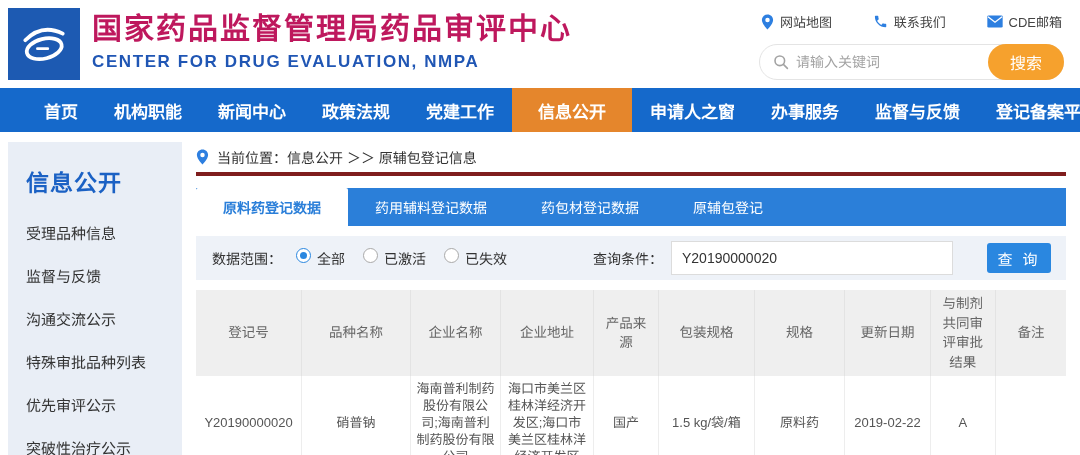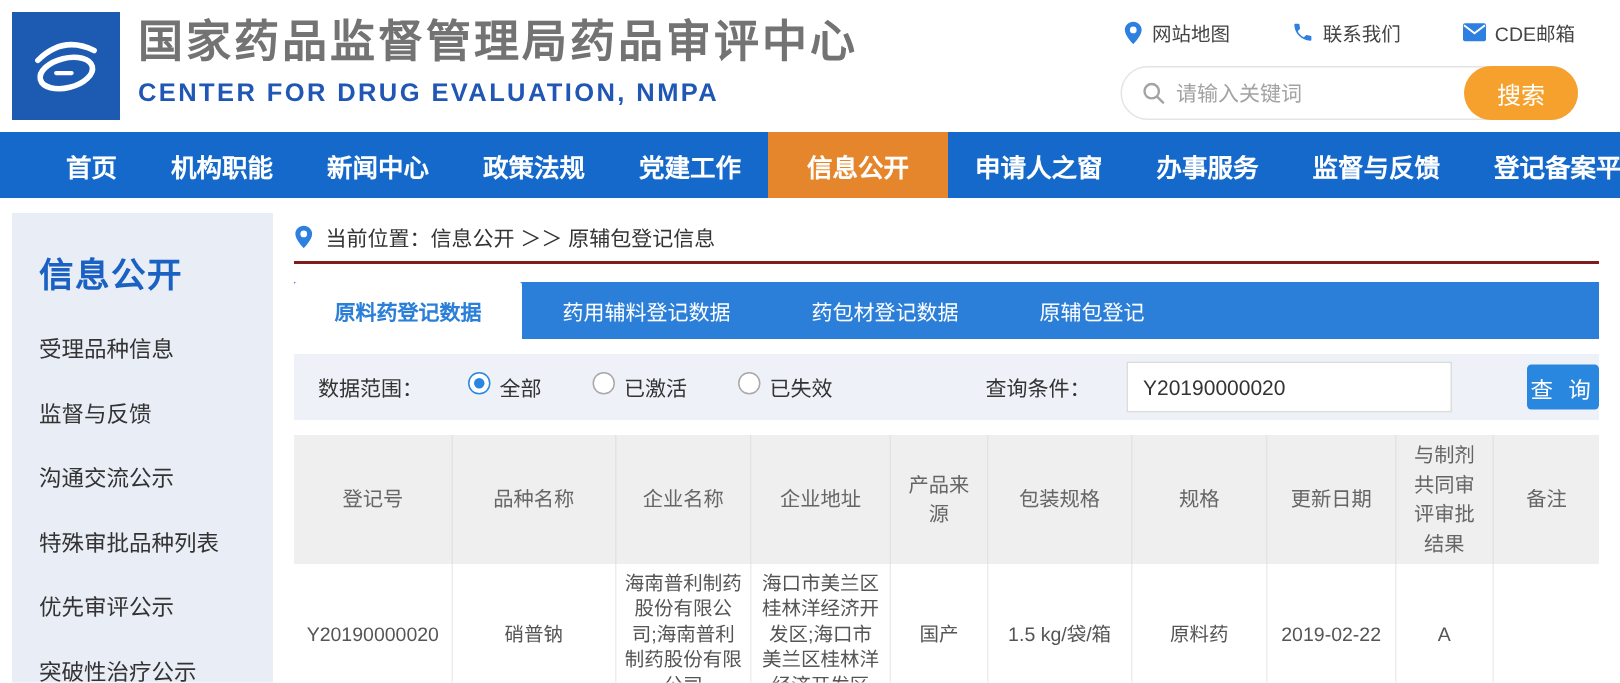--- a/index.html
+++ b/index.html
@@ -8,23 +8,23 @@
     --sidebar-title-blue:#1b61c4; --logo-blue:#1d5ab2; --link-icon-blue:#2d7fe0;
   }
   *{margin:0;padding:0;box-sizing:border-box;font-family:"Liberation Sans","DejaVu Sans",sans-serif;}
   html,body{width:1080px;height:455px;overflow:hidden;background:#fff;}
   .page{position:relative;width:1080px;height:455px;background:#fff;}
 
   
   .site-header{position:relative;height:88px;background:#fff;}
   .logo{position:absolute;left:8px;top:8px;width:72px;height:72px;background:var(--logo-blue);display:flex;align-items:center;justify-content:center;}
   .titles{position:absolute;left:92px;top:10px;}
-  .title-cn{font-size:30px;font-weight:700;color:#737373;letter-spacing:2px;line-height:38px;}
+  .title-cn{font-size:30px;font-weight:700;color:#be185d;letter-spacing:2px;line-height:38px;}
   .title-en{font-size:17px;font-weight:700;color:#2056b4;letter-spacing:1.6px;margin-top:4px;}
-  .header-right{position:absolute;right:28px;top:10px;width:305px;}
+  .header-right{position:absolute;right:16px;top:10px;width:305px;}
   .quick-links{display:flex;justify-content:space-between;align-items:center;margin:2px 2px 13px 2px;}
   .quick-link{display:flex;align-items:center;gap:6px;font-size:13px;color:#444;text-decoration:none;cursor:pointer;}
   .search-bar{position:relative;display:flex;align-items:center;height:36px;border:1px solid #e4e4e4;border-radius:18px;background:#fff;padding-left:13px;}
   .search-bar input{border:none;outline:none;flex:1;min-width:0;font-size:14px;color:#333;background:transparent;}
   .search-bar input::placeholder{color:#a3a3a3;}
   .search-btn{height:36px;width:76px;margin:-1px -1px -1px 6px;border:none;border-radius:18px;background:var(--search-orange);color:#fff;font-size:16px;cursor:pointer;}
   .mag{margin-right:7px;flex-shrink:0;}
 
   
   .main-nav{display:flex;justify-content:space-between;align-items:stretch;height:44px;background:var(--nav-blue);padding:0 26px;}
@@ -32,26 +32,26 @@
   .nav-item.active{background:var(--nav-active-orange);padding:0 26px;}
   .nav-sep{align-self:center;width:1px;height:16px;background:rgba(255,255,255,.45);}
 
   
   .content{display:flex;align-items:flex-start;padding:10px 14px 0 8px;height:323px;}
   .sidebar{width:174px;flex-shrink:0;background:var(--sidebar-bg);height:400px;padding:14px 0 0 18px;}
   .sidebar-title{font-size:23px;font-weight:700;color:var(--sidebar-title-blue);letter-spacing:1px;margin:8px 0 14px 0;}
   .side-item{display:block;font-size:15px;color:#333;text-decoration:none;cursor:pointer;padding:12px 0;line-height:19px;}
 
   .main-col{flex:1;margin-left:14px;min-width:0;}
-  .breadcrumb{display:flex;align-items:center;gap:8px;height:34px;font-size:14px;color:#333;border-bottom:2px solid #7f1d1d;}
+  .breadcrumb{display:flex;align-items:center;gap:8px;height:34px;font-size:14px;color:#333;border-bottom:4px solid #7f1d1d;}
   .tabs{display:flex;align-items:stretch;height:38px;background:var(--tab-blue);margin-top:12px;}
   .tab{display:flex;align-items:center;padding:0 27px;color:#fff;font-size:14px;text-decoration:none;cursor:pointer;white-space:nowrap;}
   .tab.active{background:#fff;color:var(--tab-blue);font-weight:700;border-radius:2px 2px 0 0;}
 
-  .filter-bar{display:flex;align-items:center;height:44px;background:#eef2f8;margin-top:10px;padding-left:16px;font-size:14px;color:#333;gap:16px;}
+  .filter-bar{display:flex;align-items:center;height:44px;background:#eef2f8;margin-top:10px;padding-left:16px;font-size:14px;color:#333;}
   .flabel{white-space:nowrap;}
   .radio{display:flex;align-items:flex-start;gap:6px;margin-left:18px;cursor:pointer;white-space:nowrap;}
   .radio:first-of-type{margin-left:14px;}
   .radio-circle{position:relative;display:inline-block;width:15px;height:15px;border:1px solid #a9a9a9;border-radius:50%;background:#fff;}
   .radio-circle.checked{border-color:var(--button-blue);}
   .radio-circle.checked::after{content:"";position:absolute;inset:3px;border-radius:50%;background:var(--button-blue);}
   .flabel.query{margin-left:86px;}
   .query-input{width:282px;height:34px;border:1px solid #dcdcdc;background:#fff;margin-left:8px;padding:0 10px;font-size:14px;color:#333;outline:none;}
   .query-btn{width:64px;height:30px;margin-left:34px;border:none;border-radius:3px;background:var(--button-blue);color:#fff;font-size:15px;cursor:pointer;letter-spacing:3px;}
 

